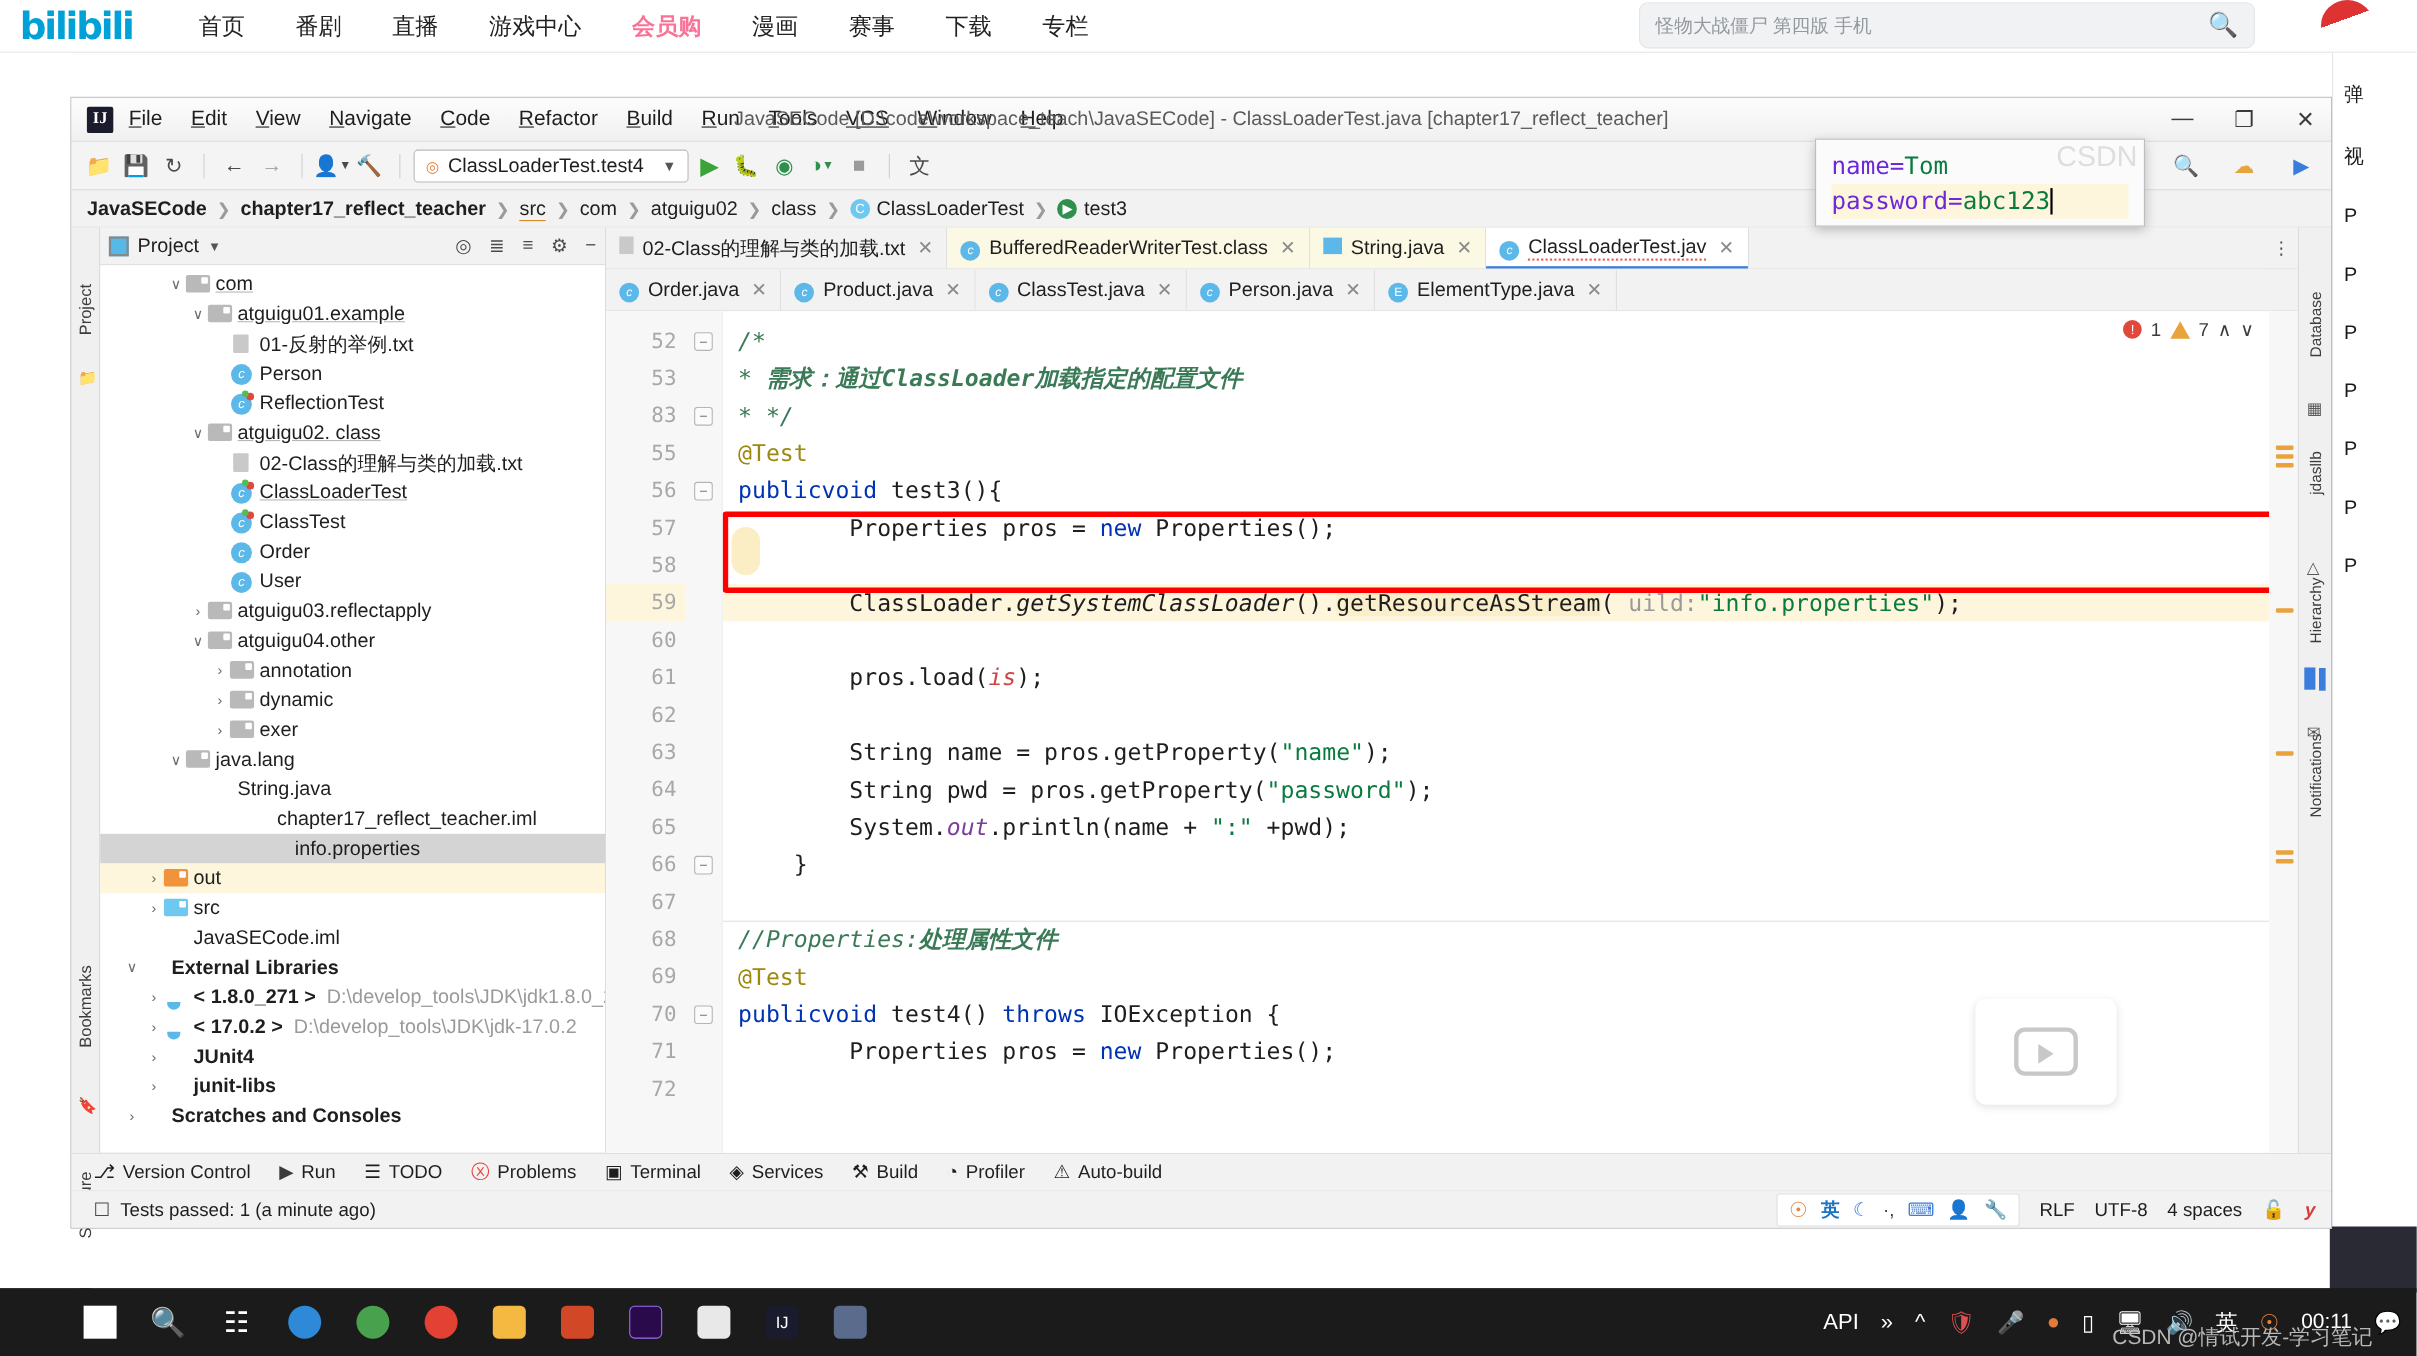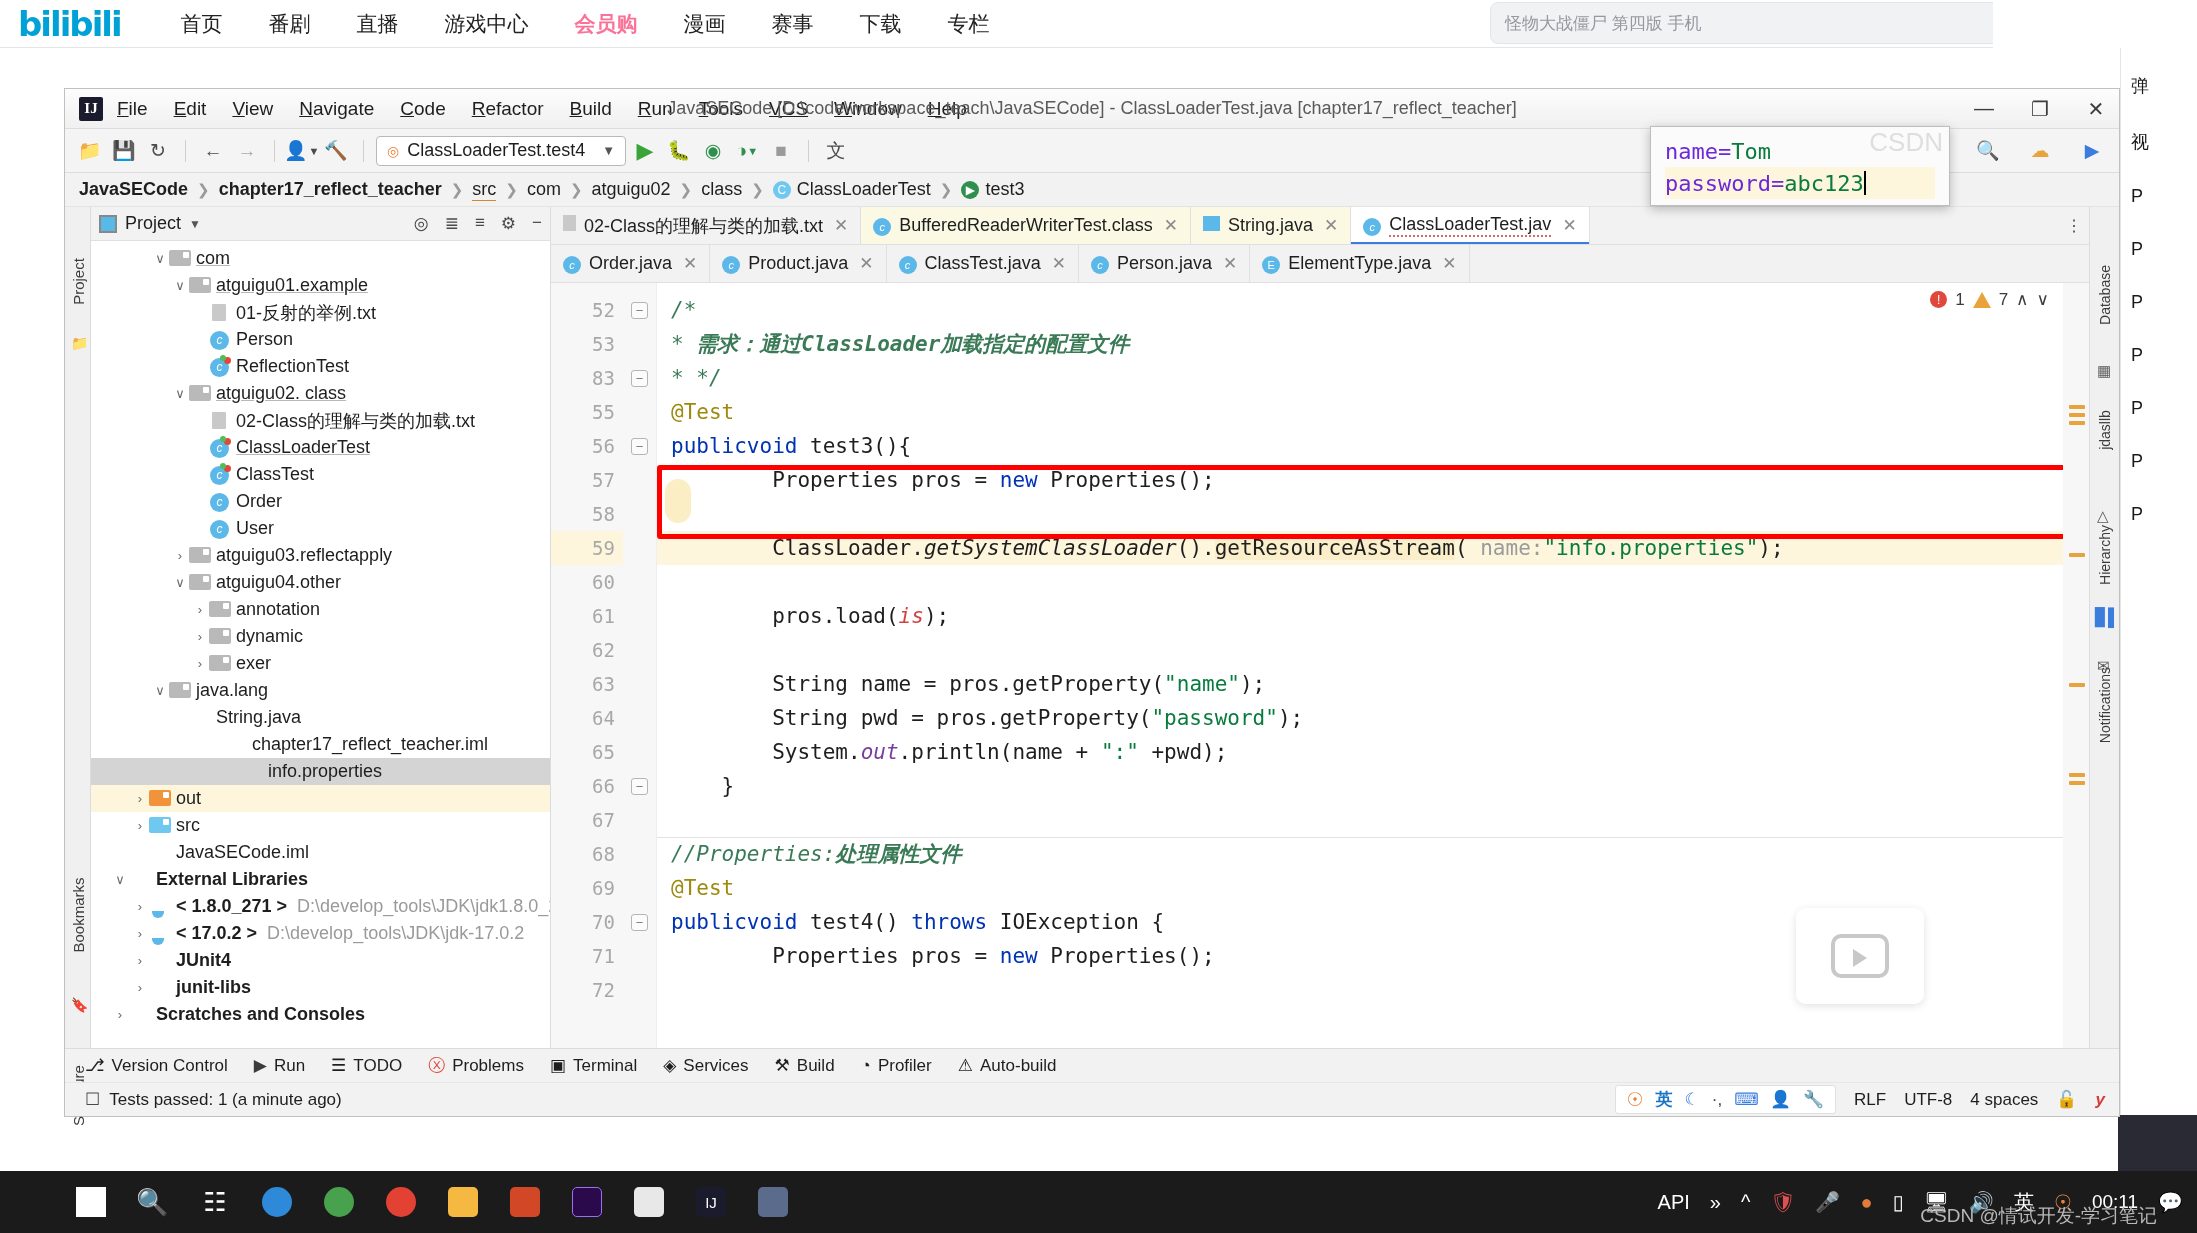--- a/index.html
+++ b/index.html
@@ -5,21 +5,21 @@
   * { box-sizing: border-box; margin: 0; padding: 0; }
   html, body {
     width: 2197px; height: 1233px;
     font-family: "Liberation Sans", sans-serif;
     overflow: hidden; background: #ffffff;
   }
   #root { position: relative; width: 2197px; height: 1233px; }
 
   
   .bili-bar {
-    position: absolute; left: 0; top: 0; width: 1993px; height: 48px;
+    position: absolute; left: 0; top: 0; width: 2197px; height: 48px;
     background: #ffffff; border-bottom: 1px solid #e3e5e7;
     display: flex; align-items: center; overflow: hidden;
   }
   .bili-logo {
     margin-left: 18px; font-size: 34px; font-weight: bold;
     color: #00a1d6; letter-spacing: -2px; font-family: "DejaVu Sans", sans-serif;
   }
   .bili-navs { display: flex; gap: 46px; margin-left: 60px; font-size: 21px; color: #222; }
   .bili-nav-hot { color: #fb7299; font-weight: bold; }
   .bili-search {
@@ -796,21 +796,21 @@
           <div class="codearea" id="codearea">
             <div class="redbox" style="left:0px; top:182px; right:-8px; height:74px;"></div>
             <div class="caret-blob" style="left:8px; top:196px;"></div>
           <div class="cline">    <span class="cmt">/*</span></div>
               <div class="cline">    <span class="cmt">* </span><span class="cmt-b">需求：通过ClassLoader加载指定的配置文件</span></div>
               <div class="cline">    <span class="cmt">* */</span></div>
               <div class="cline">    <span class="ann">@Test</span></div>
               <div class="cline">    <span class="kw">public</span> <span class="kw">void</span> test3(){</div>
               <div class="cline">        Properties pros = <span class="kw">new</span> Properties();</div>
               <div class="cline"></div>
-              <div class="cline cur">        ClassLoader.<span class="mth">getSystemClassLoader</span>().<span class="hilite">getResourceAsStream</span>( <span class="hint">name:</span> <span class="str">"info.properties"</span>);</div>
+              <div class="cline cur">        ClassLoader.<span class="mth">getSystemClassLoader</span>().<span class="hilite">getResourceAsStream</span>( <span class="hint">uild:</span> <span class="str">"info.properties"</span>);</div>
               <div class="cline"></div>
               <div class="cline">        pros.load(<span class="redvar">is</span>);</div>
               <div class="cline"></div>
               <div class="cline">        String name = pros.getProperty(<span class="str">"name"</span>);</div>
               <div class="cline">        String pwd = pros.getProperty(<span class="str">"password"</span>);</div>
               <div class="cline">        System.<span class="fld">out</span>.println(name + <span class="str">":"</span> +pwd);</div>
               <div class="cline">    }</div>
               <div class="cline"></div>
               <div class="cline" style="position: relative;">    <span class="cmt">//Properties:</span><span class="cmt-b">处理属性文件</span><div class="sep-line" style="top: 0px;"></div></div>
               <div class="cline">    <span class="ann">@Test</span></div>

